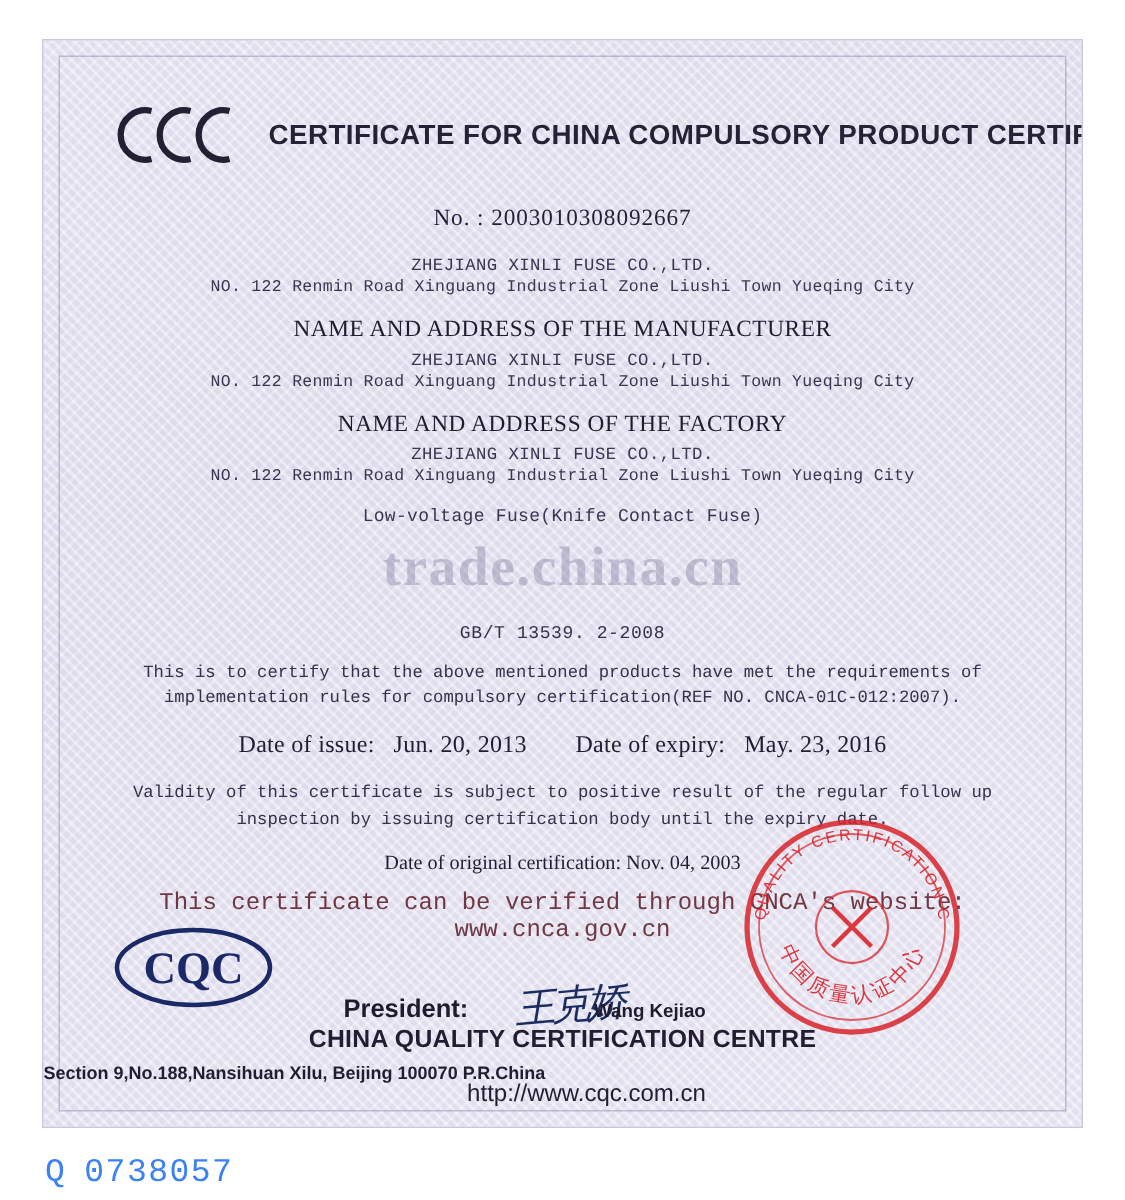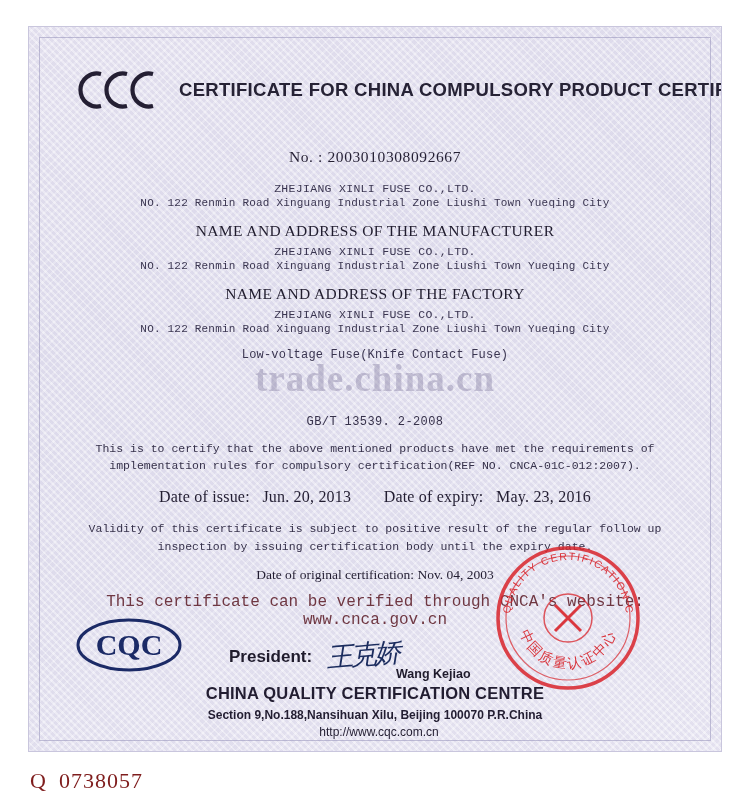--- a/index.html
+++ b/index.html
@@ -62,21 +62,21 @@
   }
 
   
   .body-block{
     position:absolute;
     left:0;top:110px;width:100%;
     text-align:center;
     box-sizing:border-box;
     padding:0 40px;
   }
-  .line{margin:11px;padding:0;}
+  .line{margin:0;padding:0;}
   .cert-no{
     font-family:"Liberation Serif", serif;
     font-size:15.5px;color:#241f33;letter-spacing:0.6px;
     margin-bottom:16px;
   }
   .section-title{
     font-family:"Liberation Serif", serif;
     font-size:15.5px;color:#201c2e;letter-spacing:0.4px;
     margin:0 0 5px 0;
   }
@@ -143,22 +143,22 @@
   }
   .verify{
     font-family:"Liberation Mono","DejaVu Sans Mono",monospace;
     font-size:16px;color:#6f3742;
   }
   .cqc-logo{
     position:absolute;left:46px;bottom:78px;
     width:108px;height:56px;
   }
   .president-row{
-    position:absolute;left:200px;bottom:84px;
-    display:flex;align-items:flex-end;
+    position:absolute;left:200px;bottom:68px;
+    display:flex;align-items:flex-end;gap:17px;
   }
   .president-label{
     font-family:"Liberation Sans", sans-serif;
     font-size:17px;color:#1f1b2c;font-weight:600;
     margin-right:14px;
   }
   .signature{
     font-family:"DejaVu Serif", serif;
     font-size:27px;color:#1b2c5e;
     font-style:italic;
@@ -173,44 +173,44 @@
   }
   .org-name{
     position:absolute;left:0;bottom:48px;width:100%;
     text-align:center;
     font-family:"Liberation Sans", sans-serif;
     font-size:16.5px;font-weight:700;color:#221d31;
     letter-spacing:0.2px;
   }
   .org-addr{
     position:absolute;left:0;bottom:29px;width:100%;
+    text-align:left;
+    font-family:"Liberation Sans", sans-serif;
+    font-size:12px;font-weight:600;color:#221d31;
+  }
+  .org-url{
+    position:absolute;left:16px;bottom:12px;width:100%;
     text-align:center;
     font-family:"Liberation Sans", sans-serif;
-    font-size:12px;font-weight:600;color:#221d31;
-  }
-  .org-url{
-    position:absolute;left:4px;bottom:12px;width:100%;
-    text-align:center;
-    font-family:"Liberation Sans", sans-serif;
-    font-size:12px;color:#221d31;
+    font-size:16px;color:#221d31;
   }
 
   
   .seal{
     position:absolute;
     right:78px;bottom:58px;
     width:150px;height:150px;
   }
 
   
   .serial{
     position:absolute;
     left:30px;bottom:6px;
-    font-family:Liberation Serif, serif;
-    font-size:22px;color:#7f1d1d;
+    font-family:Liberation Mono, monospace;
+    font-size:22px;color:#3b82f6;
     letter-spacing:1px;
   }
   .serial .q{margin-right:12px;}
 </style>
 </head>
 <body>
 
 <div class="page">
 
   <div class="cert">

